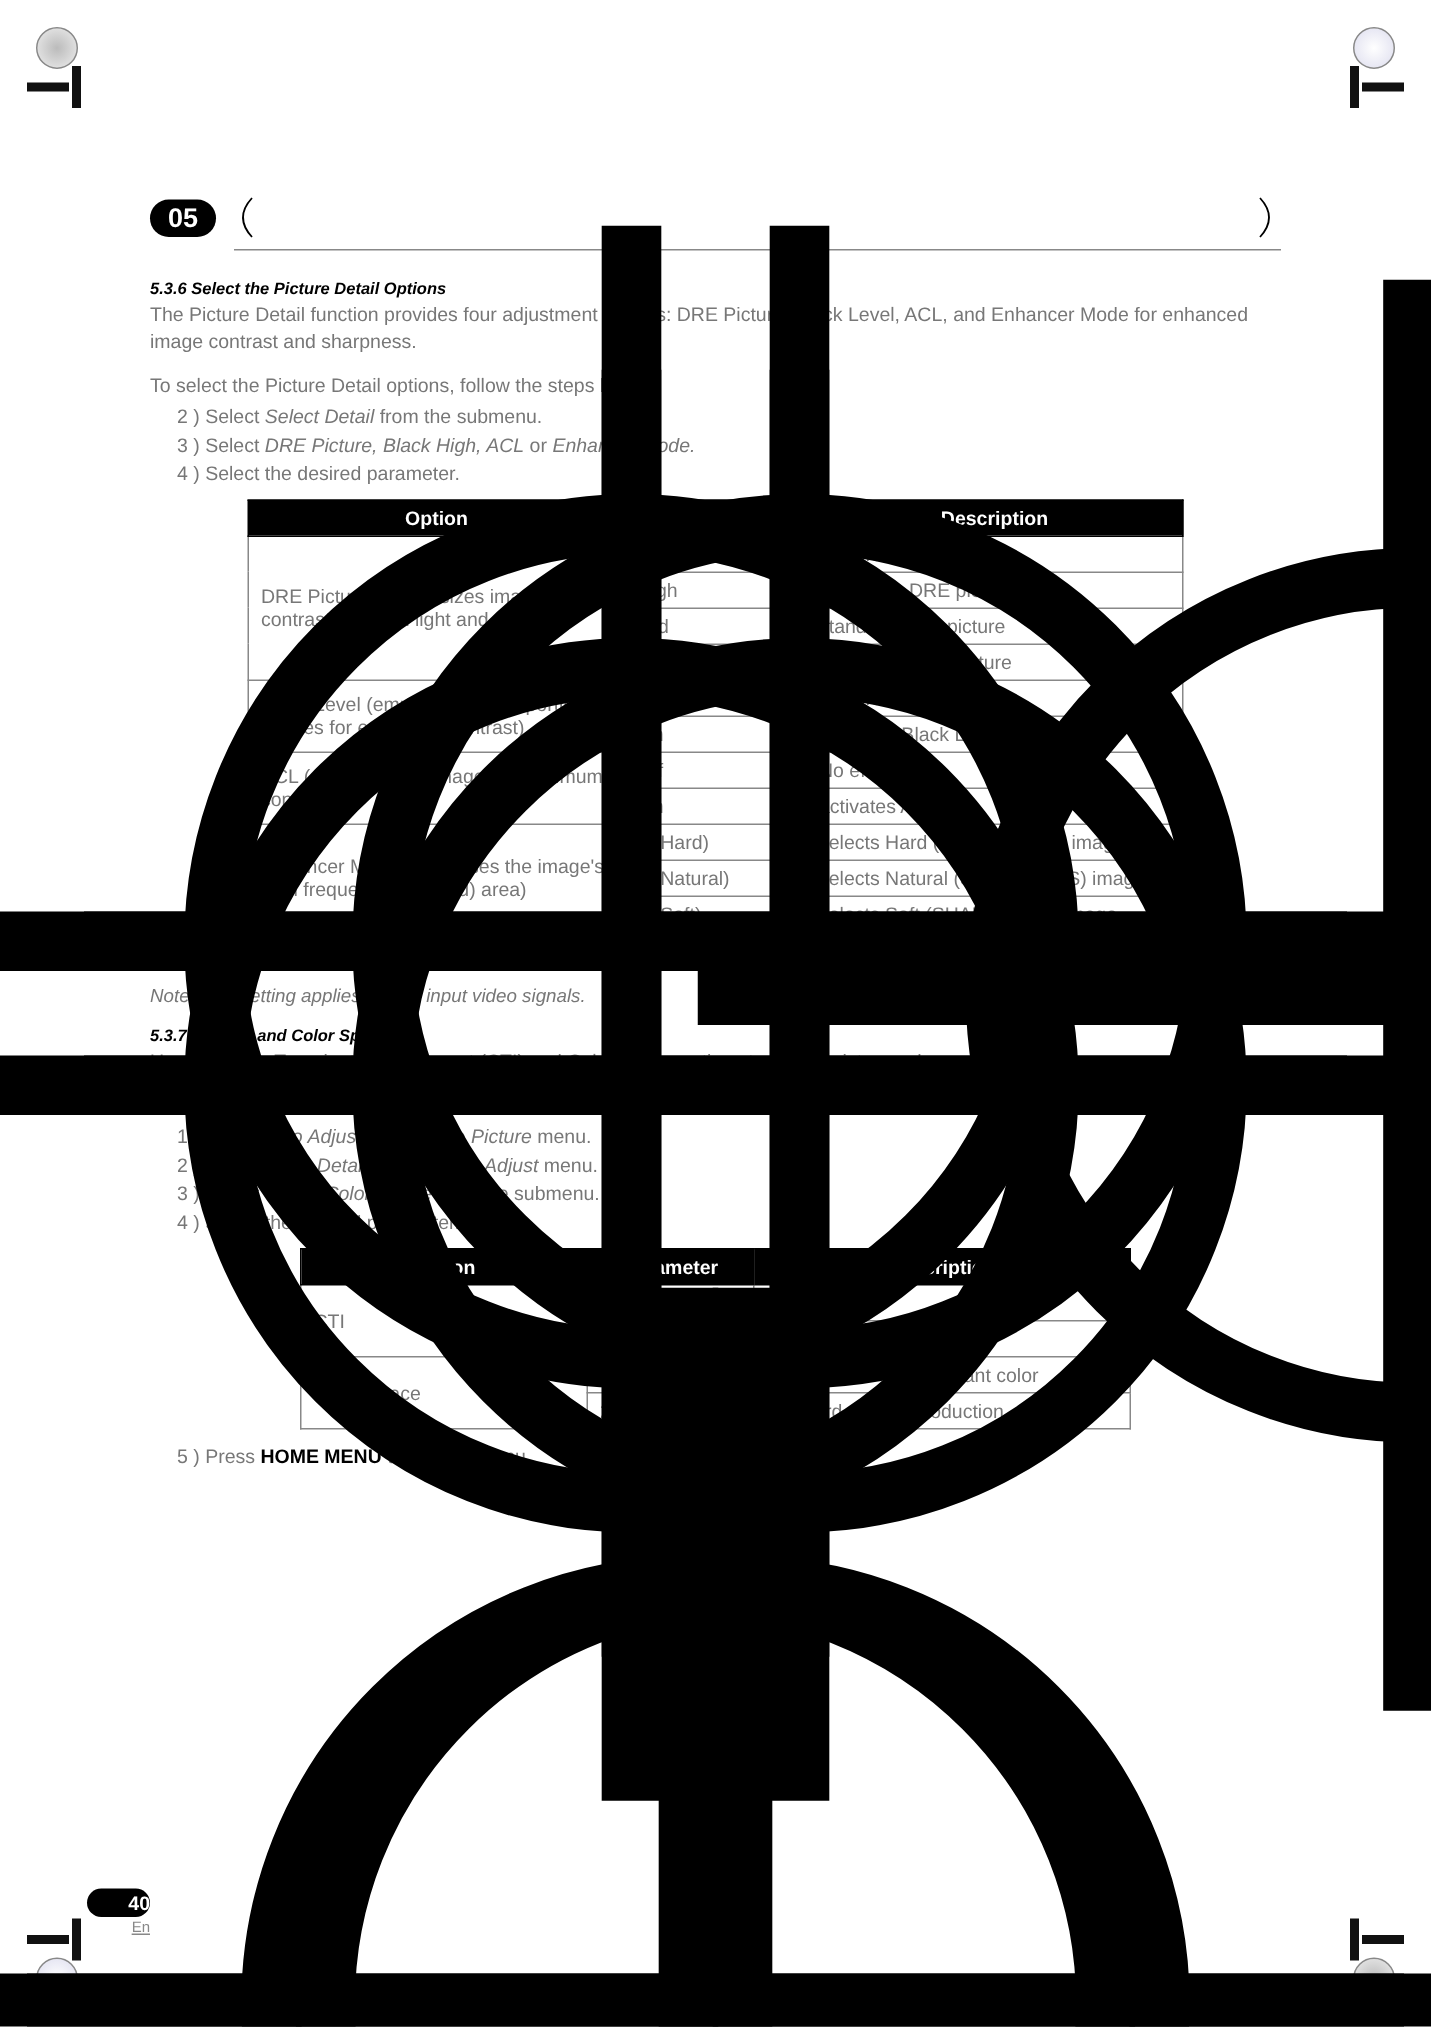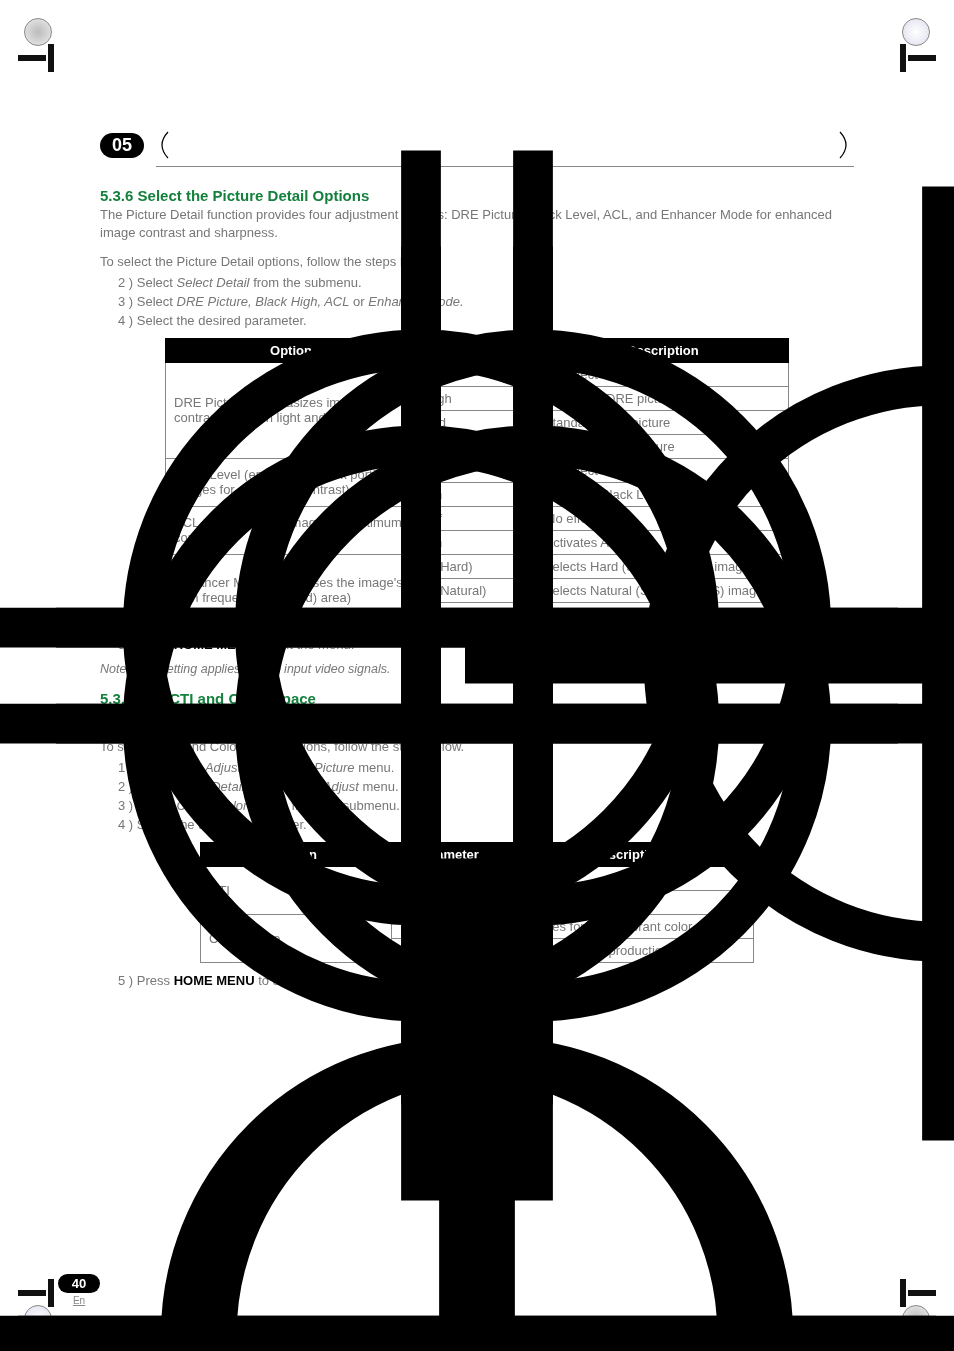--- a/index.html
+++ b/index.html
@@ -44,22 +44,22 @@
     display: flex; align-items: center; gap: 10px; margin-bottom: 30px;
   }
   .chapter-pill {
     background: #000; color: #fff; font-weight: bold; font-size: 18px;
     border-radius: 14px; padding: 2px 12px 2px 12px;
   }
   .chapter-title {
     font-weight: bold; font-size: 19px;
   }
   .sec-heading {
-    font-weight: bold; font-size: 15px; margin-top: 8px; margin-bottom: 2px;
-    color: #15803d;
+    font-weight: bold; font-style: italic; font-size: 11px; margin-top: 8px; margin-bottom: 2px;
+    color: #000000;
   }
   .body-text { font-size: 13px; color: #777; line-height: 1.35; }
   .step-list { margin: 4px 0 10px 18px; }
   .step-list div { font-size: 13px; color: #777; margin: 4px 0; }
   .italic { font-style: italic; }
   table.opt {
     border-collapse: collapse; margin: 6px auto 10px auto;
   }
   table.opt th {
     background: #000; color: #fff; font-size: 13px; font-weight: bold; padding: 4px 10px;
@@ -69,21 +69,21 @@
     border: 1px solid #888; font-size: 13px; color: #777; padding: 4px 8px; vertical-align: middle;
   }
   .col-option { width: 230px; }
   .col-param { width: 100px; }
   .col-desc { width: 230px; }
   .t2 .col-option { width: 170px; }
   .t2 .col-param { width: 90px; }
   .t2 .col-desc { width: 230px; }
   .note-italic { font-style: italic; font-size: 12.5px; color: #777; margin: 6px 0 14px 0; }
   .page-num-wrap {
-    position: absolute; left: 58px; bottom: 45px; width: 42px; text-align: center;
+    position: absolute; left: 58px; bottom: 60px; width: 42px; text-align: right;
   }
   .page-num-bubble {
     background: #000; color: #fff; border-radius: 13px; font-weight: bold; font-size: 13px; padding: 2px 0;
   }
   .page-en { font-size: 10px; color: #888; margin-top: 2px; text-decoration: underline; }
 </style>
 </head>
 <body>
 
 <div class="page">

